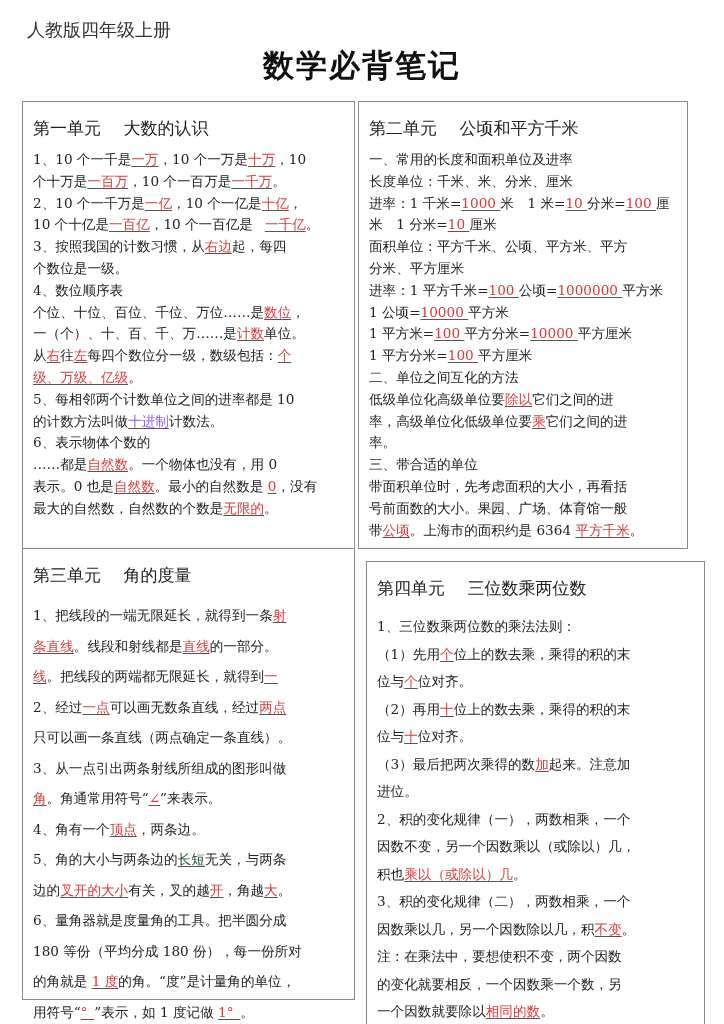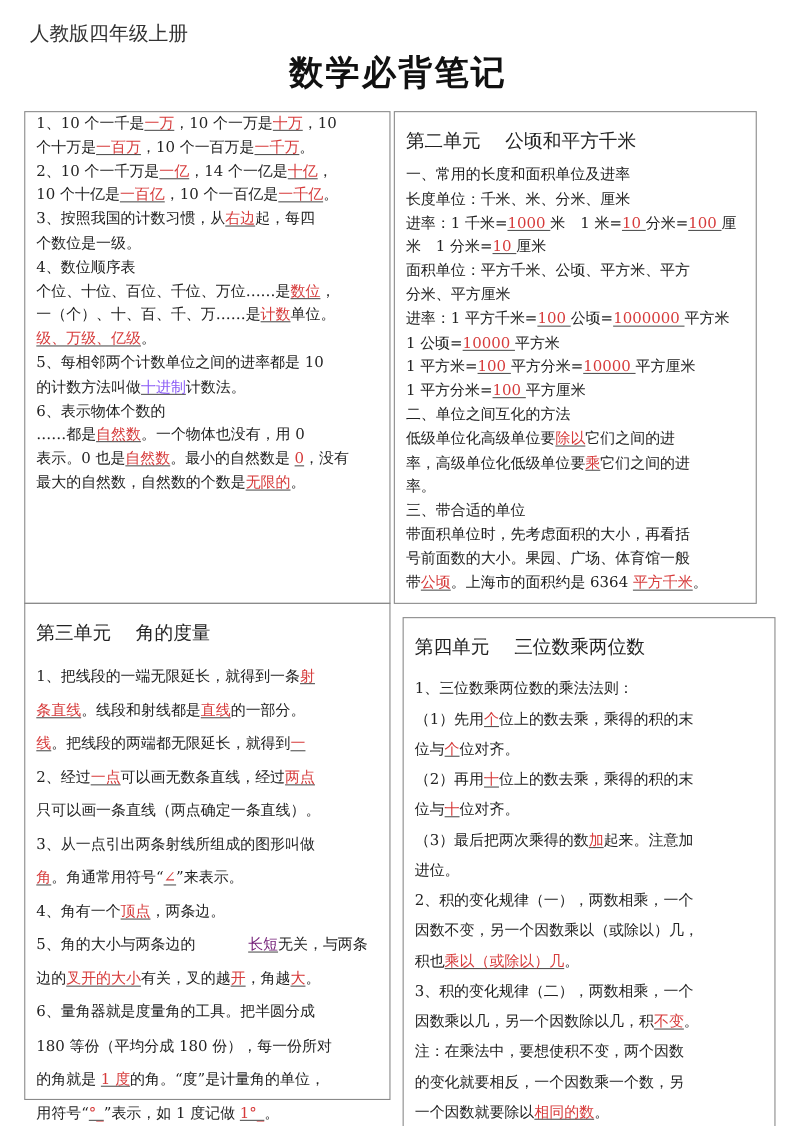--- a/index.html
+++ b/index.html
@@ -20,30 +20,32 @@
   .ln{white-space:nowrap;}
   .r{color:#d63a3a;text-decoration:underline;text-decoration-color:#555;text-underline-offset:2px;}
 </style>
 </head>
 <body>
 
 <div class="subtitle">人教版四年级上册</div>
 <div class="title">数学必背笔记</div>
 
 <div class="box b1">
+  <h2>第一单元　 大数的认识</h2>
   <div class="lines">
       <div class="ln"><span>1、10 个一千是</span><span class="r" style="color: rgb(214, 58, 58);">一万</span><span>，10 个一万是</span><span class="r" style="color: rgb(214, 58, 58);">十万</span><span>，10</span></div>
       <div class="ln"><span>个十万是</span><span class="r" style="color: rgb(214, 58, 58);">一百万</span><span>，10 个一百万是</span><span class="r" style="color: rgb(214, 58, 58);">一千万</span><span>。</span></div>
-      <div class="ln"><span>2、10 个一千万是</span><span class="r" style="color: rgb(214, 58, 58);">一亿</span><span>，14 个一亿是</span><span class="r" style="color: rgb(214, 58, 58);">十亿</span><span>，</span></div>
-      <div class="ln"><span>10 个十亿是</span><span class="r" style="color: rgb(214, 58, 58);">一百亿</span><span>，10 个一百亿是</span><span class="r" style="color: rgb(214, 58, 58);">一千亿</span><span>。</span></div>
+      <div class="ln"><span>2、10 个一千万是</span><span class="r" style="color: rgb(214, 58, 58);">一亿</span><span>，10 个一亿是</span><span class="r" style="color: rgb(214, 58, 58);">十亿</span><span>，</span></div>
+      <div class="ln"><span>10 个十亿是</span><span class="r" style="color: rgb(214, 58, 58);">一百亿</span><span>，10 个一百亿是</span><span class="r" style="color: rgb(214, 58, 58); margin-left: 12px;">一千亿</span><span>。</span></div>
       <div class="ln"><span>3、按照我国的计数习惯，从</span><span class="r" style="color: rgb(214, 58, 58);">右边</span><span>起，每四</span></div>
       <div class="ln"><span>个数位是一级。</span></div>
       <div class="ln"><span>4、数位顺序表</span></div>
       <div class="ln"><span>个位、十位、百位、千位、万位……是</span><span class="r" style="color: rgb(214, 58, 58);">数位</span><span>，</span></div>
       <div class="ln"><span>一（个）、十、百、千、万……是</span><span class="r" style="color: rgb(214, 58, 58);">计数</span><span>单位。</span></div>
+      <div class="ln"><span>从</span><span class="r" style="color: rgb(214, 58, 58);">右</span><span>往</span><span class="r" style="color: rgb(214, 58, 58);">左</span><span>每四个数位分一级，数级包括：</span><span class="r" style="color: rgb(214, 58, 58);">个</span></div>
       <div class="ln"><span class="r" style="color: rgb(214, 58, 58);">级、万级、亿级</span><span>。</span></div>
       <div class="ln"><span>5、每相邻两个计数单位之间的进率都是 10</span></div>
       <div class="ln"><span>的计数方法叫做</span><span class="r" style="color: #8b5cf6;">十进制</span><span>计数法。</span></div>
       <div class="ln"><span>6、表示物体个数的</span></div>
       <div class="ln"><span>……都是</span><span class="r" style="color: rgb(214, 58, 58);">自然数</span><span>。一个物体也没有，用 0</span></div>
       <div class="ln"><span>表示。0 也是</span><span class="r" style="color: rgb(214, 58, 58);">自然数</span><span>。最小的自然数是 </span><span class="r" style="color: rgb(214, 58, 58);">0</span><span>，没有</span></div>
       <div class="ln"><span>最大的自然数，自然数的个数是</span><span class="r" style="color: rgb(214, 58, 58);">无限的</span><span>。</span></div>
     </div>
 </div>
 <div class="box b2">
@@ -73,21 +75,21 @@
   <h2>第三单元　 角的度量</h2>
   <div class="lines">
       <div class="ln"><span>1、把线段的一端无限延长，就得到一条</span><span class="r" style="color: rgb(214, 58, 58);">射</span></div>
       <div class="ln"><span class="r" style="color: rgb(214, 58, 58);">条直线</span><span>。线段和射线都是</span><span class="r" style="color: rgb(214, 58, 58);">直线</span><span>的一部分。</span></div>
       <div class="ln"><span class="r" style="color: rgb(214, 58, 58);">线</span><span>。把线段的两端都无限延长，就得到</span><span class="r" style="color: rgb(214, 58, 58);">一</span></div>
       <div class="ln"><span>2、经过</span><span class="r" style="color: rgb(214, 58, 58);">一点</span><span>可以画无数条直线，经过</span><span class="r" style="color: rgb(214, 58, 58);">两点</span></div>
       <div class="ln"><span>只可以画一条直线（两点确定一条直线）。</span></div>
       <div class="ln"><span>3、从一点引出两条射线所组成的图形叫做</span></div>
       <div class="ln"><span class="r" style="color: rgb(214, 58, 58);">角</span><span>。角通常用符号“</span><span class="r" style="color: rgb(214, 58, 58);">∠</span><span>”来表示。</span></div>
       <div class="ln"><span>4、角有一个</span><span class="r" style="color: rgb(214, 58, 58);">顶点</span><span>，两条边。</span></div>
-      <div class="ln"><span>5、角的大小与两条边的</span><span class="r" style="color: #701a75; padding-left: 48px;">长短</span><span>无关，与两条</span></div>
+      <div class="ln"><span>5、角的大小与两条边的</span><span class="r" style="color: #14532d;">长短</span><span>无关，与两条</span></div>
       <div class="ln"><span>边的</span><span class="r" style="color: rgb(214, 58, 58);">叉开的大小</span><span>有关，叉的越</span><span class="r" style="color: rgb(214, 58, 58);">开</span><span>，角越</span><span class="r" style="color: rgb(214, 58, 58);">大</span><span>。</span></div>
       <div class="ln"><span>6、量角器就是度量角的工具。把半圆分成</span></div>
       <div class="ln"><span>180 等份（平均分成 180 份），每一份所对</span></div>
       <div class="ln"><span>的角就是 </span><span class="r" style="color: rgb(214, 58, 58);">1 度</span><span>的角。“度”是计量角的单位，</span></div>
       <div class="ln"><span>用符号“</span><span class="r" style="color: rgb(214, 58, 58);">°_</span><span>”表示，如 1 度记做 </span><span class="r" style="color: rgb(214, 58, 58);">1°_</span><span>。</span></div>
     </div>
 </div>
 <div class="box b4">
   <h2>第四单元　 三位数乘两位数</h2>
   <div class="lines">

